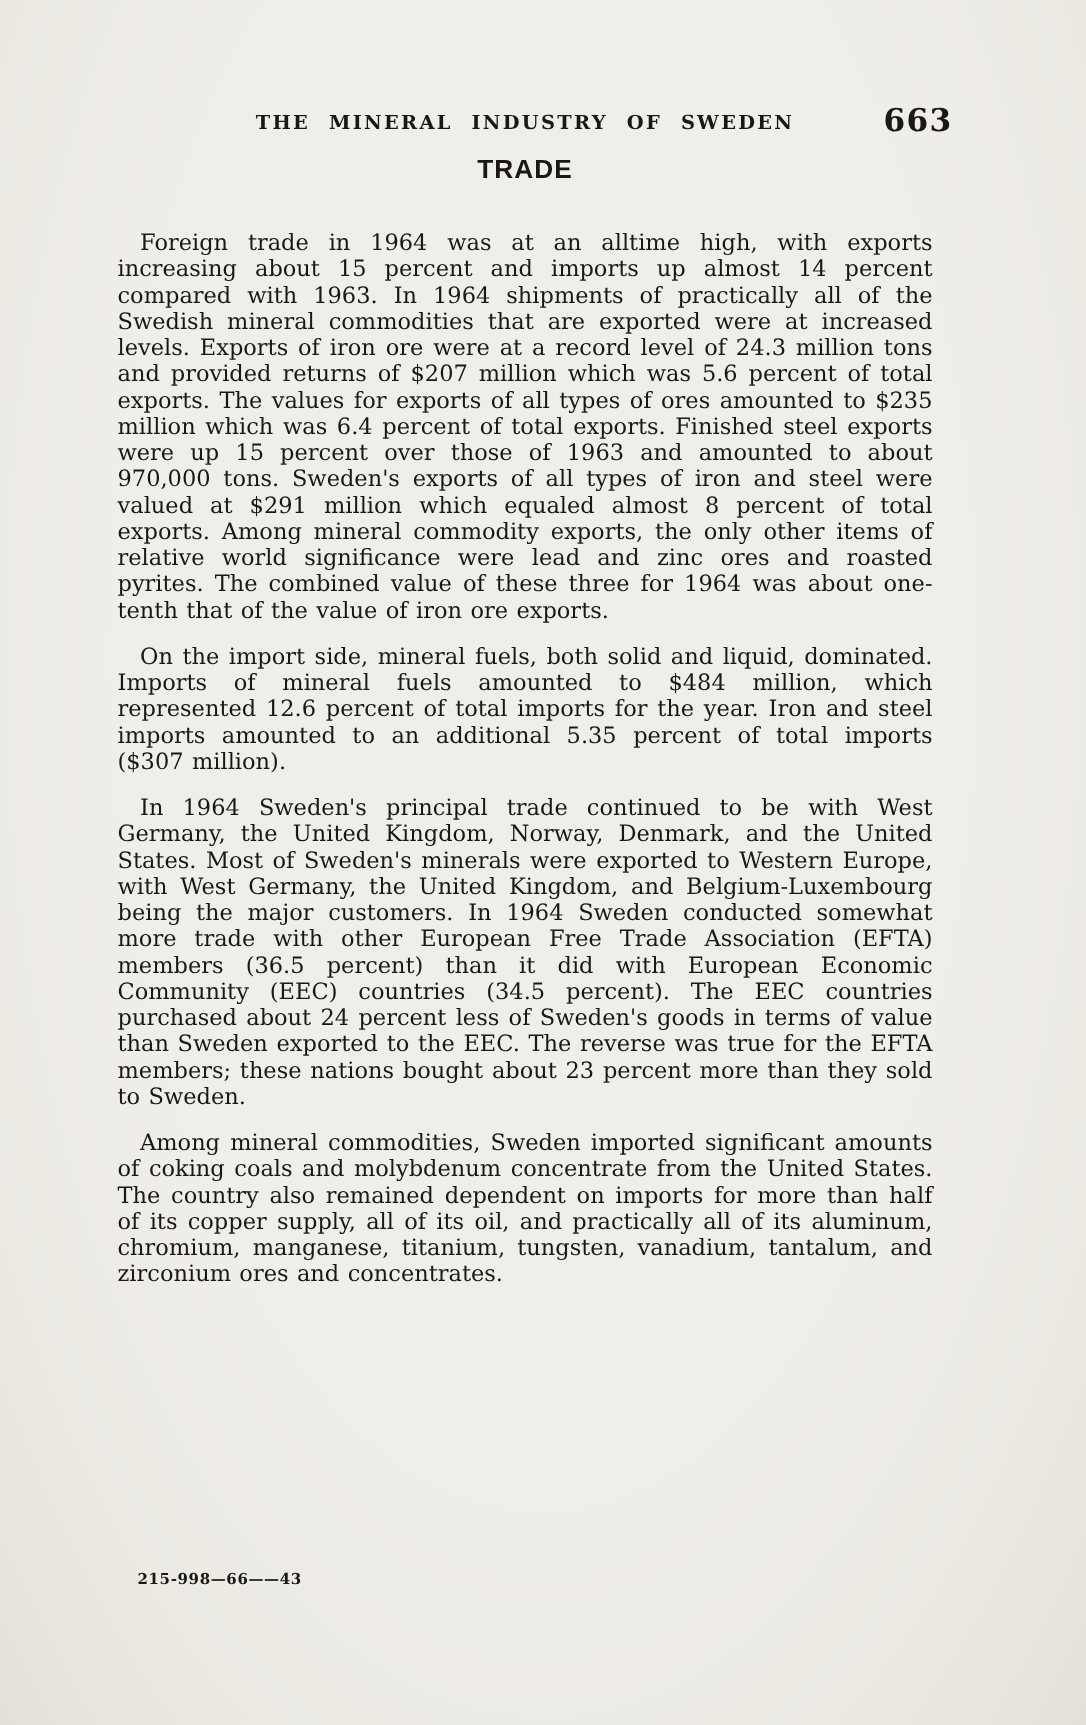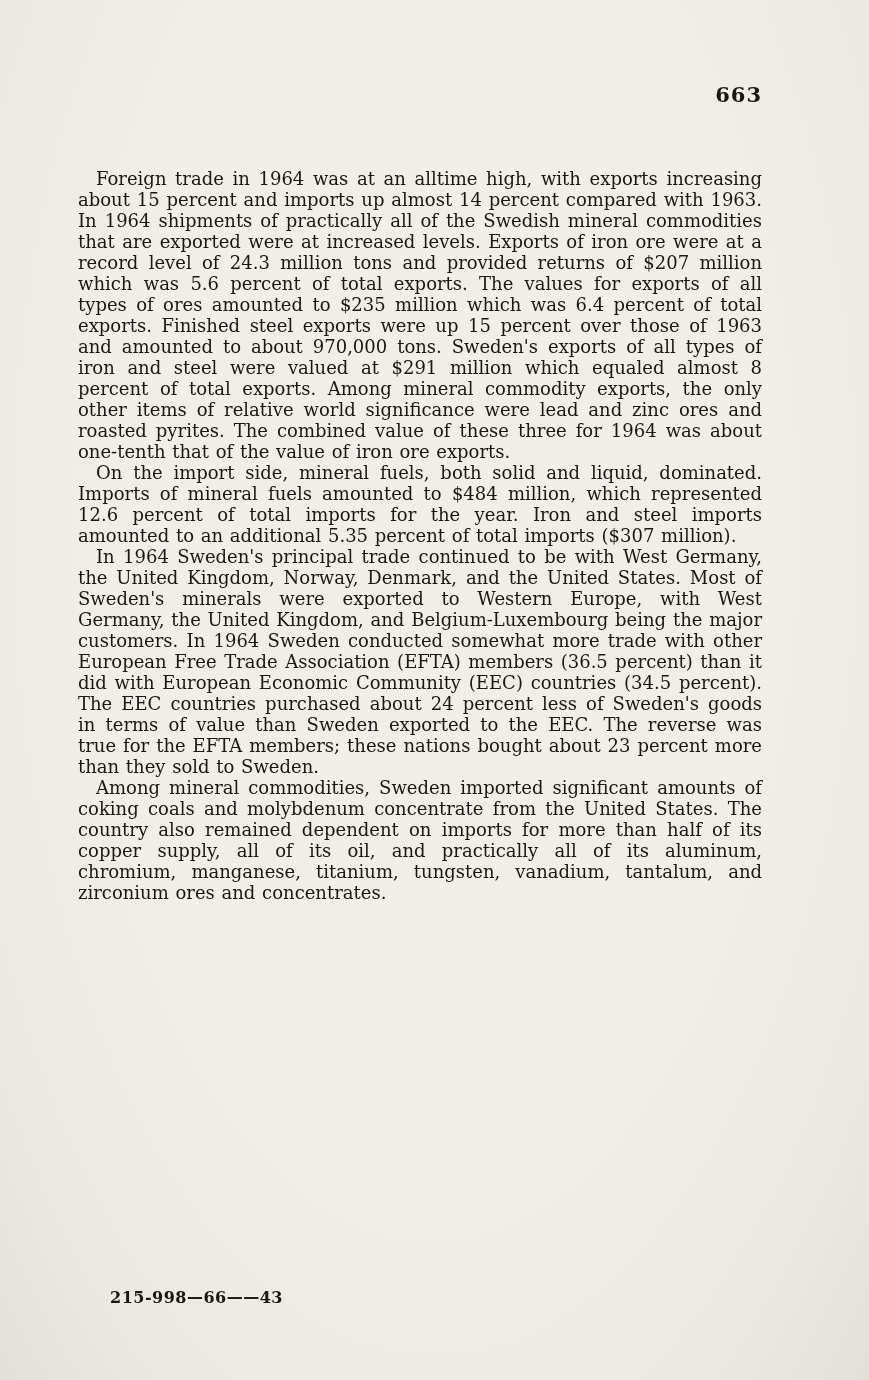--- a/index.html
+++ b/index.html
@@ -39,21 +39,21 @@
     font-size: 15.5px;
     font-weight: bold;
     letter-spacing: 1.8px;
     word-spacing: 8px;
     white-space: nowrap;
   }
   .page-number {
     position: absolute;
     right: 0;
     top: -3px;
-    font-size: 21px;
+    font-size: 25px;
     font-weight: bold;
     letter-spacing: 1px;
   }
 
   .section-title {
     position: absolute;
     top: 124px;
     left: 78px;
     width: 684px;
     margin: 0;
@@ -69,45 +69,46 @@
     position: absolute;
     top: 168px;
     left: 78px;
     width: 684px;
     font-size: 18px;
     line-height: 21px;
     text-align: justify;
     word-spacing: 1px;
   }
   .body-text p {
-    margin: 0;
+    margin: 16px;
     padding: 0;
     text-indent: 18px;
   }
 
   .footer-imprint {
     position: absolute;
     left: 110px;
     top: 1256px;
-    font-size: 16px;
+    font-size: 12px;
     font-weight: bold;
     letter-spacing: 0.5px;
     white-space: nowrap;
-    margin-top: 32px;
   }
 </style>
 </head>
 <body>
 
 <div class="page">
 
   <header class="running-header">
+    <span class="running-head">THE MINERAL INDUSTRY OF SWEDEN</span>
     <span class="page-number">663</span>
   </header>
 
+  <h1 class="section-title">TRADE</h1>
 
   <main class="body-text">
     <p>Foreign trade in 1964 was at an alltime high, with exports increasing about 15 percent and imports up almost 14 percent compared with 1963.  In 1964 shipments of practically all of the Swedish mineral commodities that are exported were at increased levels.  Exports of iron ore were at a record level of 24.3 million tons and provided returns of $207 million which was 5.6 percent of total exports.  The values for exports of all types of ores amounted to $235 million which was 6.4 percent of total exports.  Finished steel exports were up 15 percent over those of 1963 and amounted to about 970,000 tons.  Sweden's exports of all types of iron and steel were valued at $291 million which equaled almost 8 percent of total exports.  Among mineral commodity exports, the only other items of relative world significance were lead and zinc ores and roasted pyrites.  The combined value of these three for 1964 was about one-tenth that of the value of iron ore exports.</p>
     <p>On the import side, mineral fuels, both solid and liquid, dominated. Imports of mineral fuels amounted to $484 million, which represented 12.6 percent of total imports for the year.  Iron and steel imports amounted to an additional 5.35 percent of total imports ($307 million).</p>
     <p>In 1964 Sweden's principal trade continued to be with West Germany, the United Kingdom, Norway, Denmark, and the United States. Most of Sweden's minerals were exported to Western Europe, with West Germany, the United Kingdom, and Belgium-Luxembourg being the major customers.  In 1964 Sweden conducted somewhat more trade with other European Free Trade Association (EFTA) members (36.5 percent) than it did with European Economic Community (EEC) countries (34.5 percent).  The EEC countries purchased about 24 percent less of Sweden's goods in terms of value than Sweden exported to the EEC.  The reverse was true for the EFTA members; these nations bought about 23 percent more than they sold to Sweden.</p>
     <p>Among mineral commodities, Sweden imported significant amounts of coking coals and molybdenum concentrate from the United States. The country also remained dependent on imports for more than half of its copper supply, all of its oil, and practically all of its aluminum, chromium, manganese, titanium, tungsten, vanadium, tantalum, and zirconium ores and concentrates.</p>
   </main>
 
   <div class="footer-imprint">215-998—66——43</div>
 

